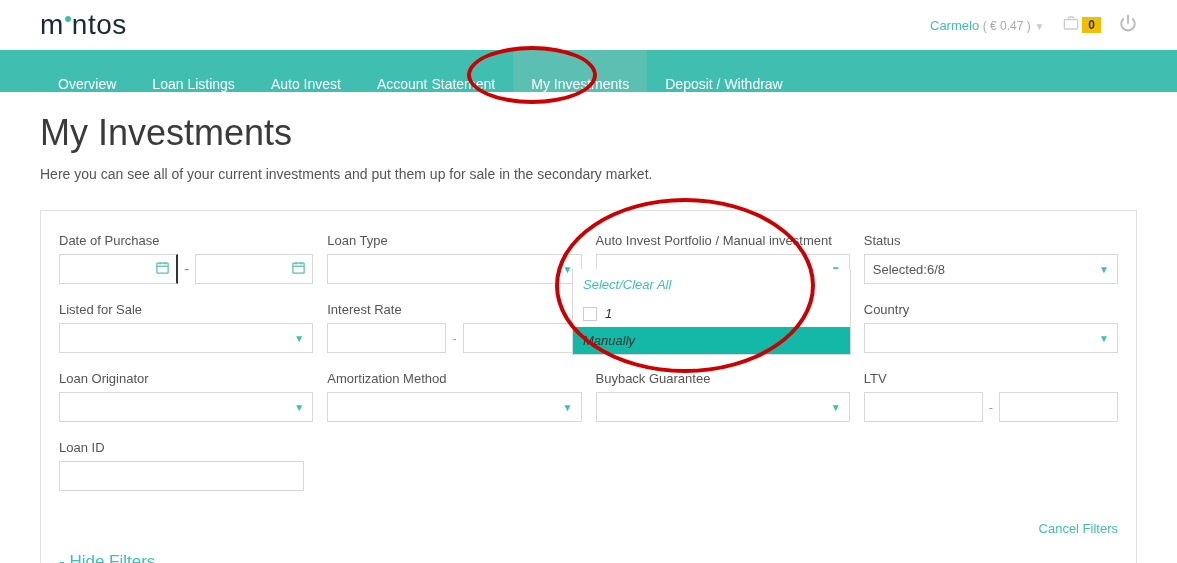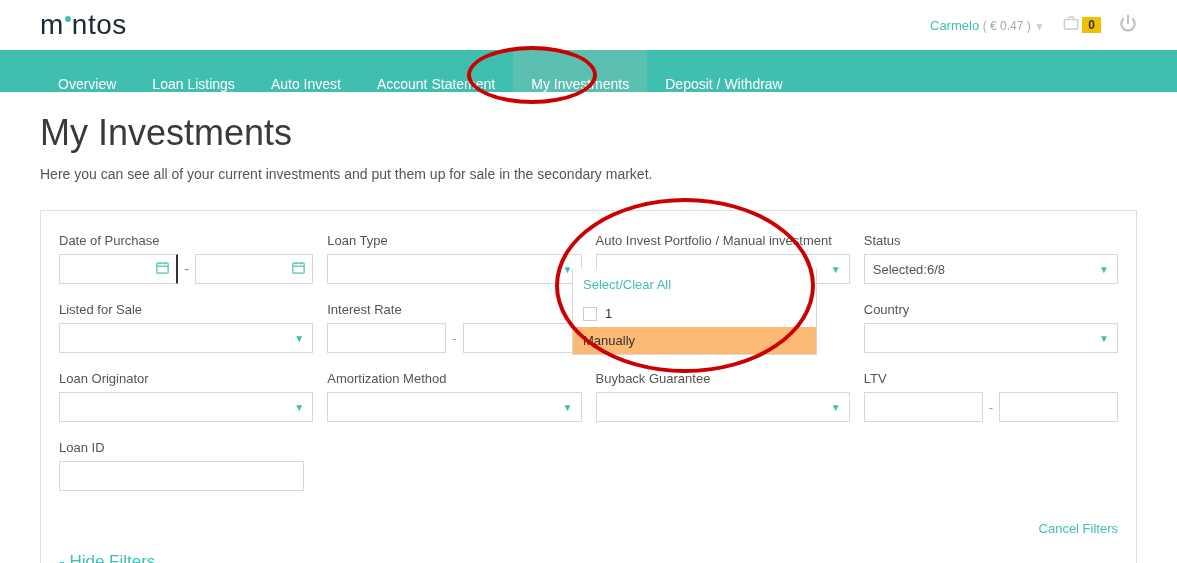--- a/index.html
+++ b/index.html
@@ -237,47 +237,48 @@
       color: #40bfb0;
       font-size: 14px;
       padding: 8px 50px;
       cursor: pointer;
     }
     
     .dropdown-panel {
       position: absolute;
       top: 58px;
       left: 531px;
-      width: 245px;
+      width: 279px;
       border: 1px solid #d8d8d8;
       border-top: none;
       background: #fff;
       z-index: 50;
       font-size: 13px;
+      font-style: italic;
     }
     .dd-header {
       color: #40bfb0;
       padding: 8px 10px;
       cursor: pointer;
     }
     .dd-option {
       padding: 6px 10px;
       display: flex;
       align-items: center;
       gap: 8px;
       cursor: pointer;
     }
     .dd-option .cb {
       width: 14px;
       height: 14px;
       border: 1px solid #ccc;
       background: #fff;
     }
     .dd-option.highlighted {
-      background: #fdba74;
+      background: #14b8a6;
     }
     .oval-2 {
       width: 260px;
       height: 175px;
       left: 555px;
       top: 198px;
     }
     .root-wrap {
       position: relative;
       width: 1177px;

